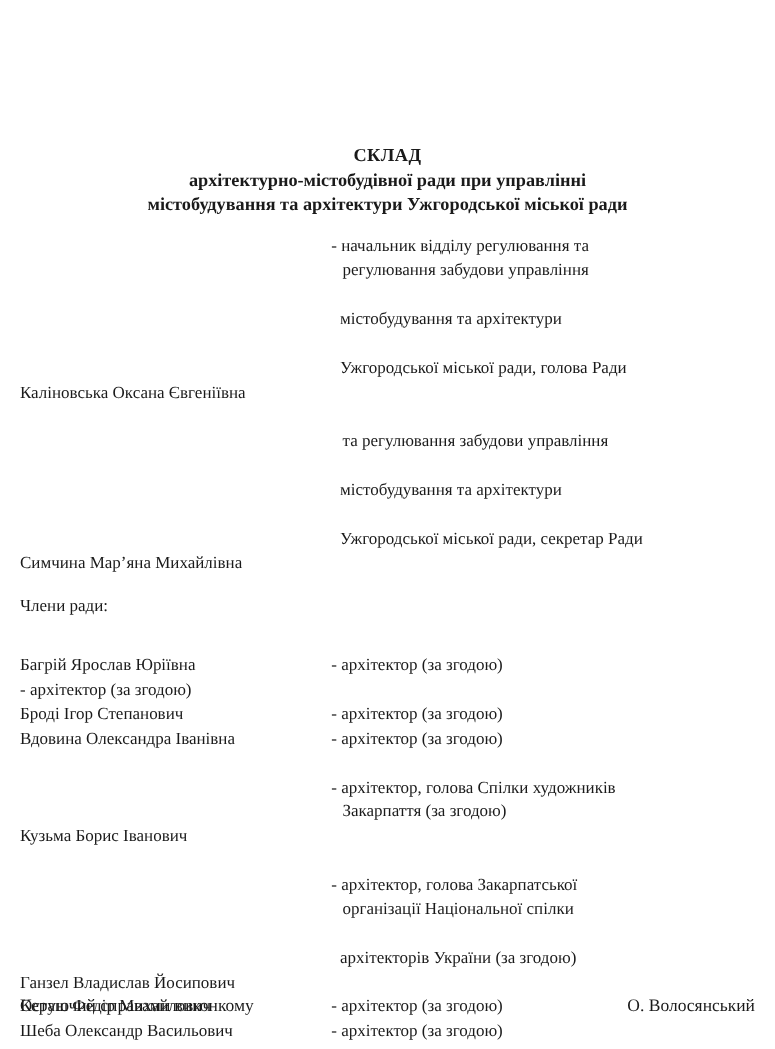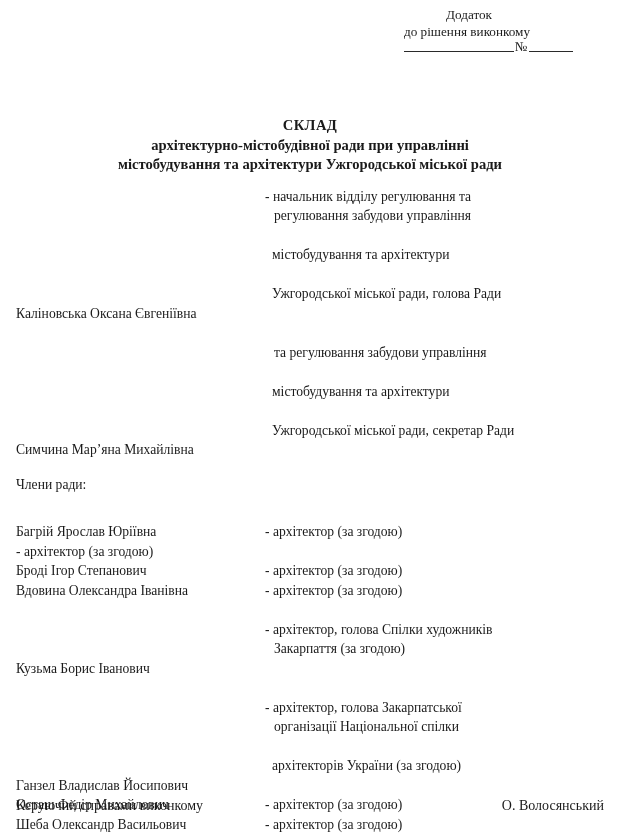--- a/index.html
+++ b/index.html
@@ -122,29 +122,20 @@
     font-weight: normal;
     font-size: 14px;
     line-height: 18px;
   }
 </style>
 </head>
 <body>
 
 <div class="page">
 
-  <div class="doc-header">
-    <div class="hdr-line1">Додаток</div>
-    <div class="hdr-line2">до рішення виконкому</div>
-    <div class="hdr-line3">
-      <span class="rule rule-long"></span>
-      <span class="numero">№</span>
-      <span class="rule rule-short"></span>
-    </div>
-  </div>
 
   <div class="title-block">
     <div class="t1">СКЛАД</div>
     <div class="t2">архітектурно-містобудівної ради при управлінні</div>
     <div class="t3">містобудування та архітектури Ужгородської міської ради</div>
   </div>
 
   <div class="body-block">
 
     <div>

